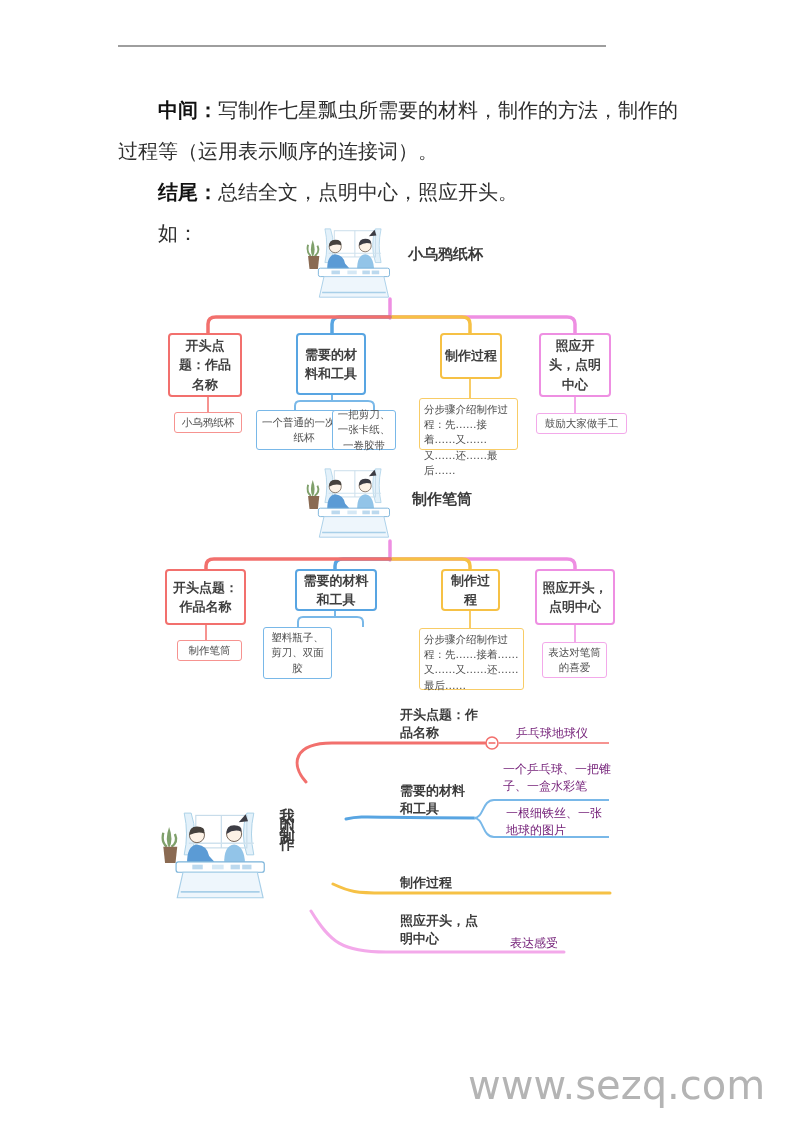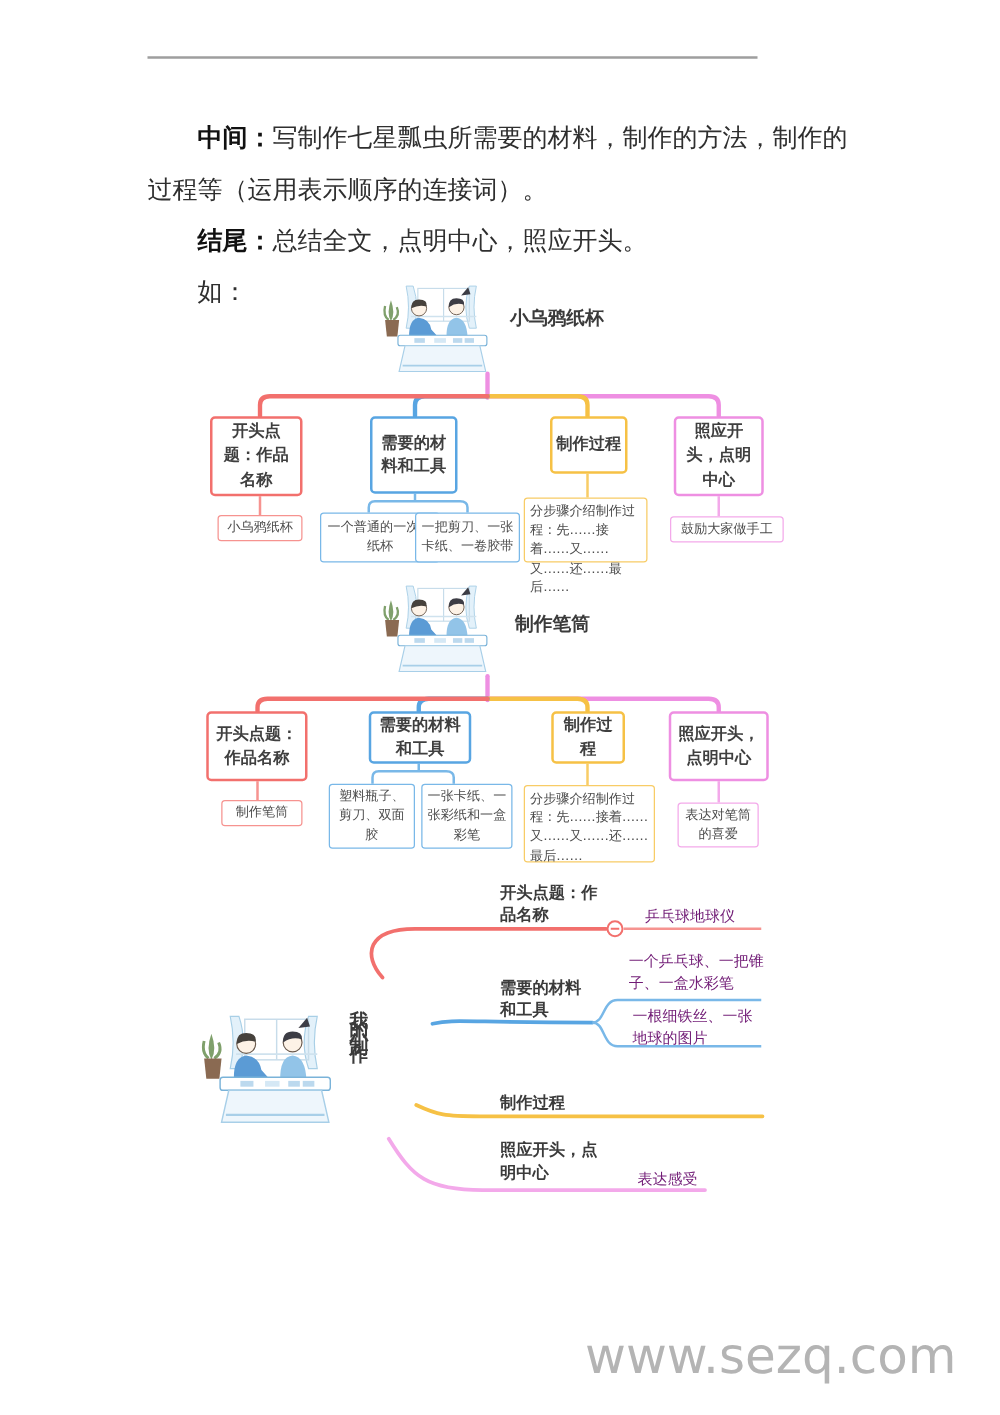--- a/index.html
+++ b/index.html
@@ -111,21 +111,21 @@
     <div class="mbox b-pink" style="left:527px;top:108px;width:72px;height:64px">
         <span>照应开头，点明中心</span>
       </div>
 
     <div class="sbox s-red" style="left:162px;top:187px;width:68px;height:21px">
         <span>小乌鸦纸杯</span>
       </div>
     <div class="sbox s-blue" style="left:244px;top:185px;width:96px;height:40px">
         <span>一个普通的一次性纸杯</span>
       </div>
-    <div class="sbox s-blue" style="left:320px;top:185px;width:84px;height:40px">
+    <div class="sbox s-blue" style="left:320px;top:185px;width:64px;height:40px">
         <span>一把剪刀、一张卡纸、一卷胶带</span>
       </div>
     <div class="sbox s-yellow left" style="left:407px;top:173px;width:99px;height:52px">
         <span>分步骤介绍制作过程：先……接着……又……又……还……最后……</span>
       </div>
     <div class="sbox s-pink" style="left:524px;top:188px;width:91px;height:21px">
         <span>鼓励大家做手工</span>
       </div>
   </div>
 
@@ -157,23 +157,20 @@
       </div>
     <div class="mbox b-pink" style="left:523px;top:104px;width:80px;height:56px">
         <span>照应开头，点明中心</span>
       </div>
 
     <div class="sbox s-red" style="left:165px;top:175px;width:65px;height:21px">
         <span>制作笔筒</span>
       </div>
     <div class="sbox s-blue" style="left:251px;top:162px;width:69px;height:52px">
         <span>塑料瓶子、剪刀、双面胶</span>
-      </div>
-    <div class="sbox s-blue" style="left:325px;top:162px;width:73px;height:52px">
-        <span>一张卡纸、一张彩纸和一盒彩笔</span>
       </div>
     <div class="sbox s-yellow left" style="left:407px;top:163px;width:105px;height:62px">
         <span>分步骤介绍制作过程：先……接着……又……又……还……最后……</span>
       </div>
     <div class="sbox s-pink" style="left:530px;top:177px;width:65px;height:36px">
         <span>表达对笔筒的喜爱</span>
       </div>
   </div>
 
   <div class="map map3">

